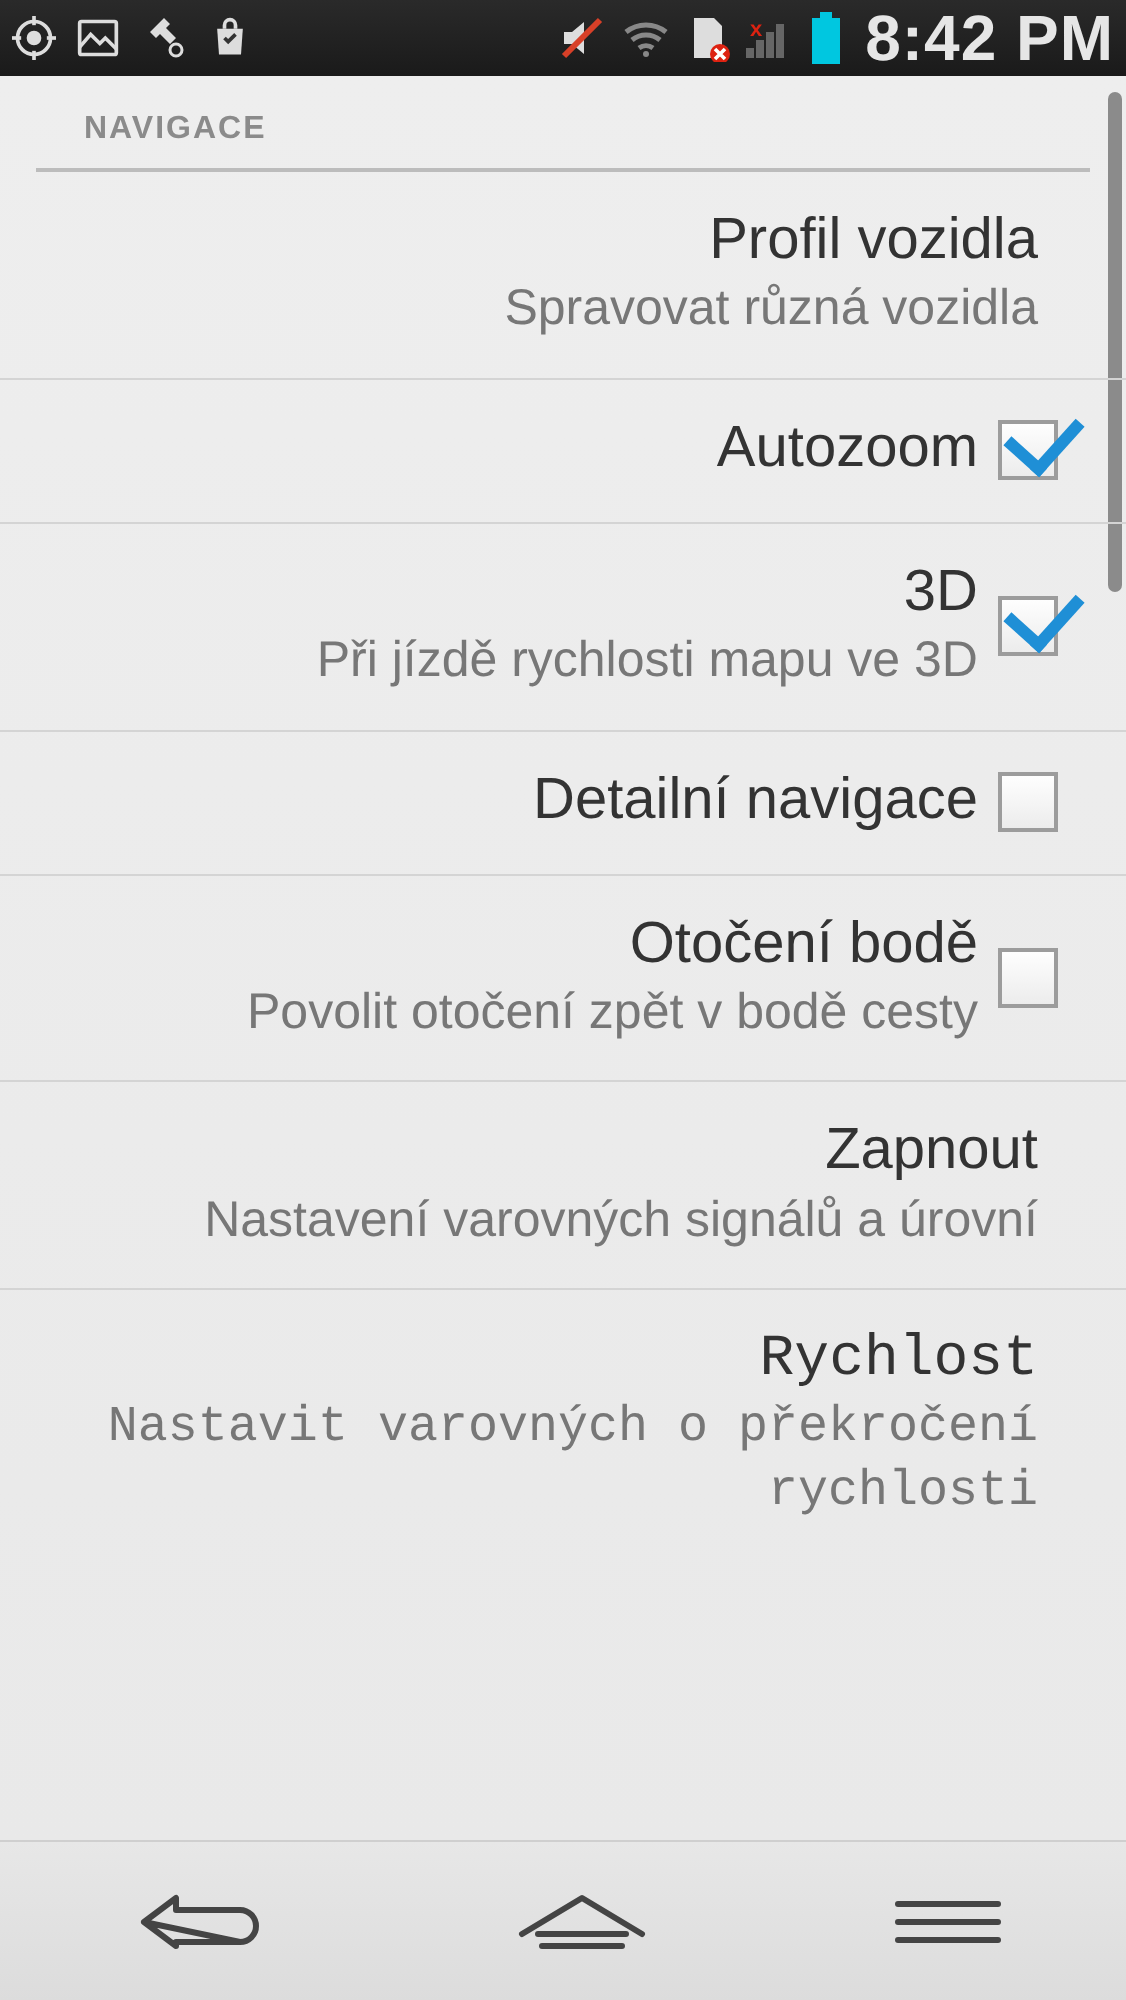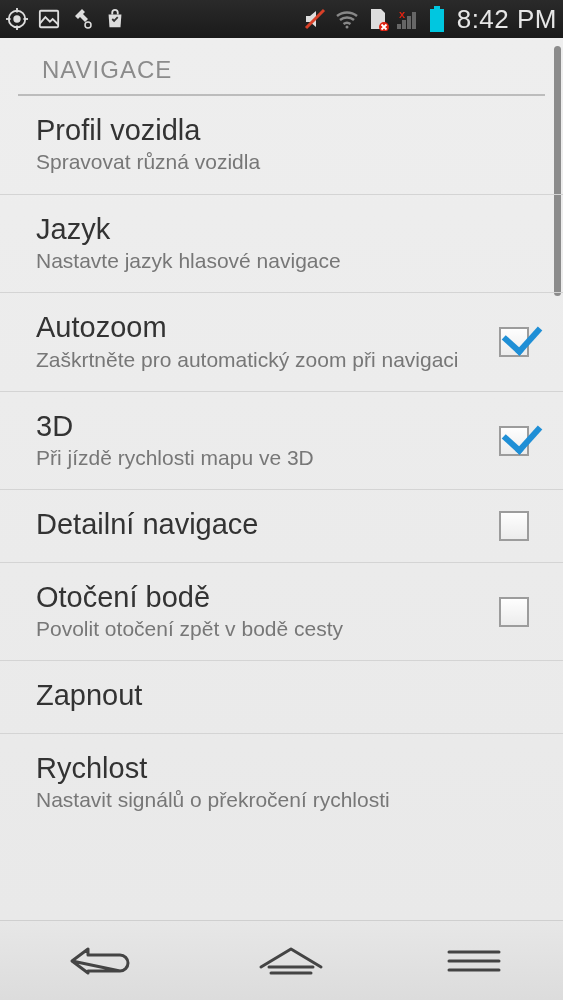--- a/index.html
+++ b/index.html
@@ -13,68 +13,68 @@
     display: flex;
     align-items: center;
     padding: 0 6px;
     color: #e6e6e6;
     font-size: 26px;
     font-weight: 300;
   }
   .status-left { display: flex; align-items: center; gap: 10px; }
   .status-right { margin-left: auto; display: flex; align-items: center; gap: 8px; }
   .status-bar svg { display: block; }
-  .clock { font-size: 26px; letter-spacing: 0.5px; margin-left: 4px; }
+  .clock { font-size: 32px; letter-spacing: 0.5px; margin-left: 4px; font-weight: bold; }
 
   
   .content {
     flex: 1;
     background: linear-gradient(#eeeeee, #e9e9e9);
     position: relative;
     overflow: hidden;
   }
   .scroll-indicator {
     position: absolute;
     right: 2px;
     top: 8px;
     width: 7px;
     height: 250px;
     background: #8b8b8b;
     border-radius: 4px;
   }
 
   .section-header {
     padding: 18px 24px 10px;
-    font-size: 24px;
-    font-weight: 400;
+    font-size: 16px;
+    font-weight: 700;
     letter-spacing: 1px;
     color: #8b8b8b;
     border-bottom: 2px solid #bcbcbc;
     margin: 0 18px;
   }
 
   .row {
     display: flex;
     align-items: center;
     padding: 18px 34px 18px 36px;
     border-bottom: 1px solid #d4d4d4;
     position: relative;
     min-height: 70px;
   }
-  .row:last-of-type { border-bottom: none; }
-  .row-text { flex: 1; padding-right: 10px; }
+  .row:last-of-type { border-bottom: none; font-family: Liberation Mono, monospace; }
+  .row-text { flex: 1; padding-right: 10px; text-align: right; }
   .row-title {
     font-size: 29px;
     color: #333;
     font-weight: 400;
     line-height: 1.15;
     margin-bottom: 2px;
   }
   .row-sub {
-    font-size: 21px;
+    font-size: 25px;
     color: #777;
     line-height: 1.25;
   }
 
   .checkbox {
     width: 30px;
     height: 30px;
     border: 2px solid #9c9c9c;
     background: linear-gradient(#fefefe,#ececec);
     position: relative;
@@ -184,31 +184,24 @@
 
   <div class="section-header">NAVIGACE</div>
 
   <div class="row">
     <div class="row-text">
       <div class="row-title">Profil vozidla</div>
       <div class="row-sub">Spravovat různá vozidla</div>
     </div>
   </div>
 
-  <div class="row">
-    <div class="row-text">
-      <div class="row-title">Jazyk</div>
-      <div class="row-sub">Nastavte jazyk hlasové navigace</div>
-    </div>
-  </div>
 
   <div class="row">
     <div class="row-text">
       <div class="row-title">Autozoom</div>
-      <div class="row-sub">Zaškrtněte pro automatický zoom při navigaci</div>
     </div>
     <div class="checkbox checked"></div>
   </div>
 
   <div class="row">
     <div class="row-text">
       <div class="row-title">3D</div>
       <div class="row-sub">Při jízdě rychlosti mapu ve 3D</div>
     </div>
     <div class="checkbox checked"></div>
@@ -225,27 +218,28 @@
     <div class="row-text">
       <div class="row-title">Otočení bodě</div>
       <div class="row-sub">Povolit otočení zpět v bodě cesty</div>
     </div>
     <div class="checkbox"></div>
   </div>
 
   <div class="row">
     <div class="row-text">
       <div class="row-title">Zapnout</div>
+      <div class="row-sub">Nastavení varovných signálů a úrovní</div>
     </div>
   </div>
 
   <div class="row">
     <div class="row-text">
       <div class="row-title">Rychlost</div>
-      <div class="row-sub">Nastavit signálů o překročení rychlosti</div>
+      <div class="row-sub">Nastavit varovných o překročení rychlosti</div>
     </div>
   </div>
 </div>
 
 <div class="nav-bar">
   <span>
     <svg width="90" height="40" viewBox="0 0 90 40" fill="none" stroke="#444" stroke-width="3" stroke-linejoin="round" stroke-linecap="round">
       <path d="M18 20 L34 8 L34 14 L66 14 A8 8 0 0 1 66 30 L60 30 M66 30 L34 30 L34 32 L18 20 Z"></path>
     </svg>
   </span>

